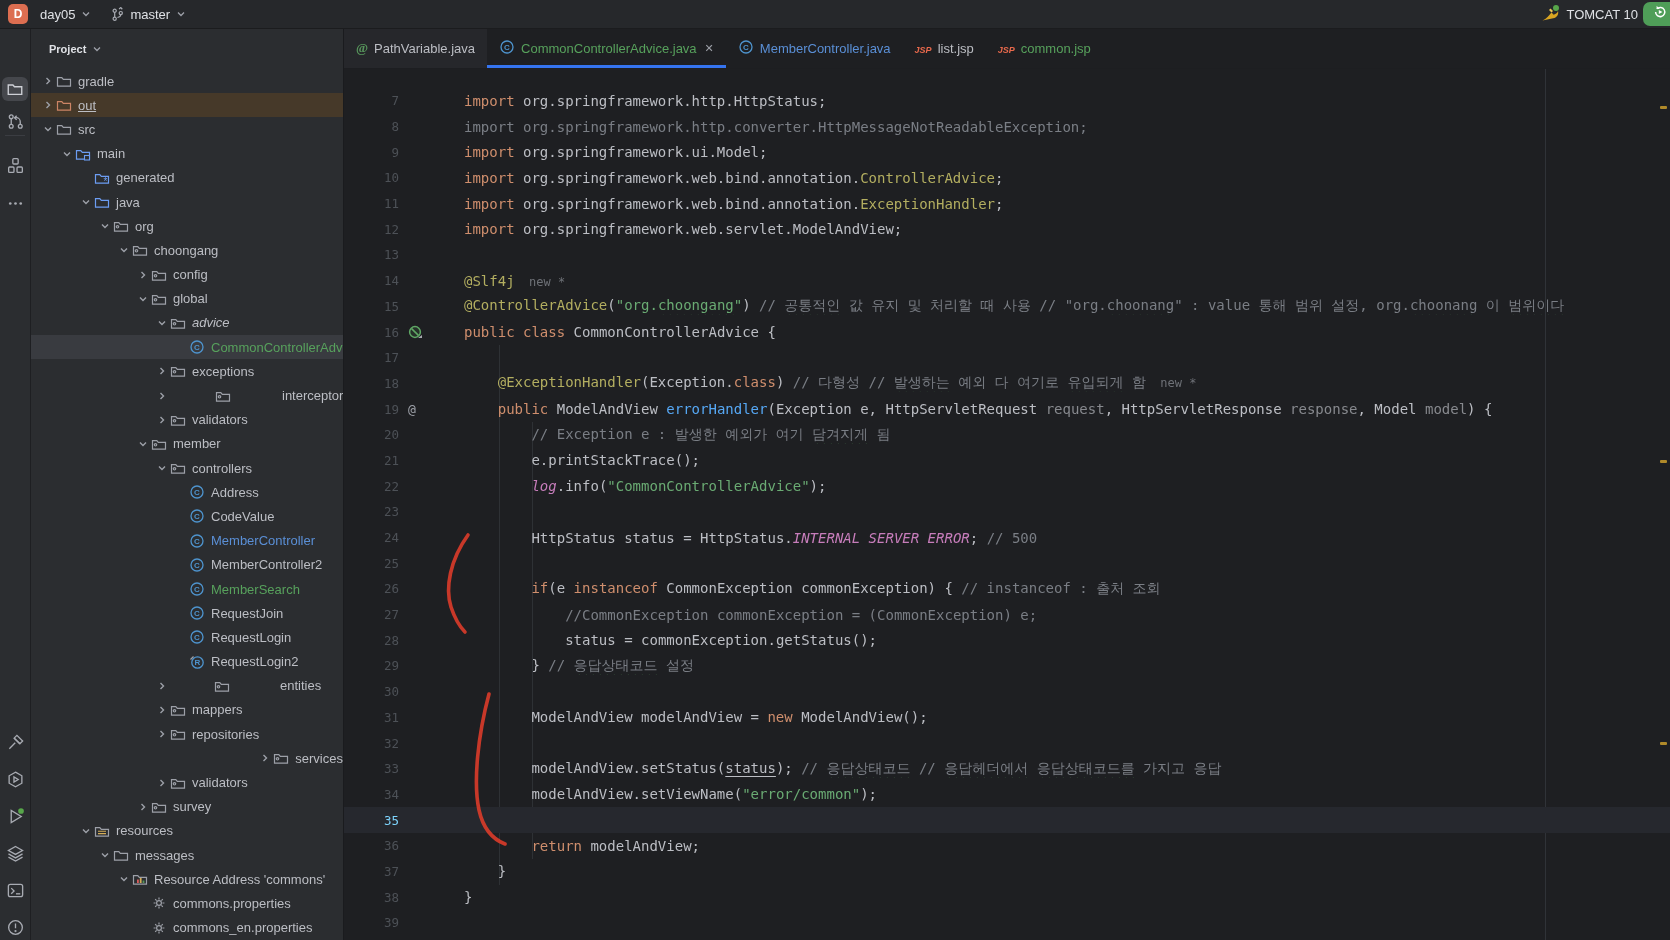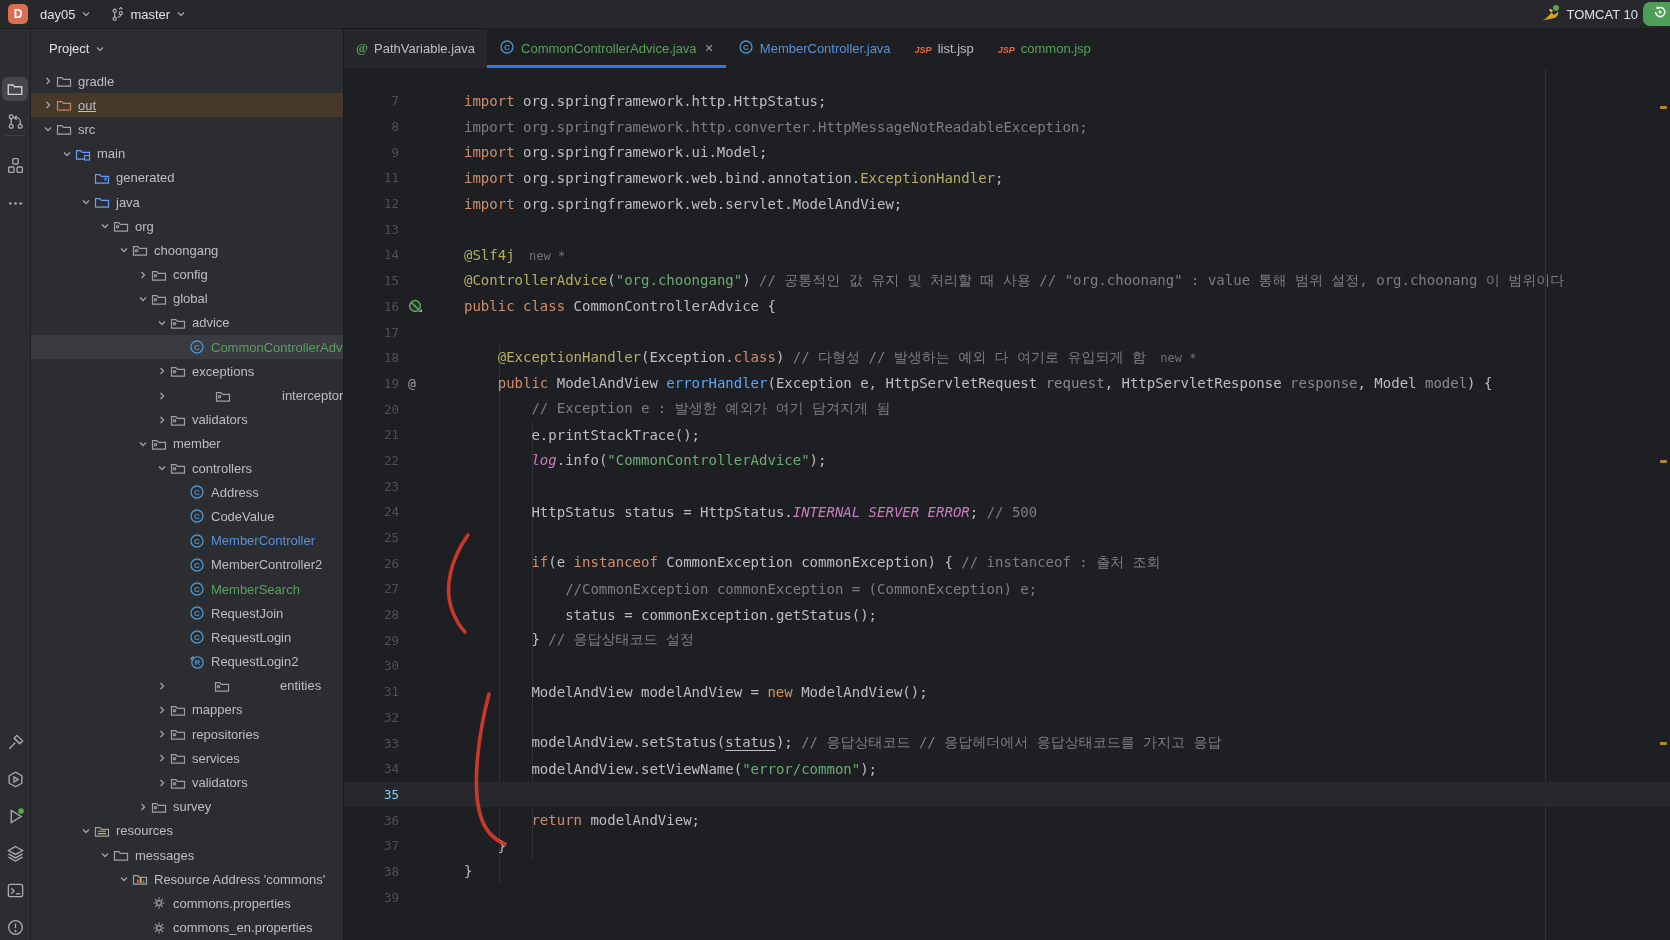--- a/index.html
+++ b/index.html
@@ -23,21 +23,21 @@
   .actbar{position:absolute;left:0;top:29px;bottom:0;width:30px;background:#2B2D30;z-index:5}
   .act-ic{position:absolute;left:50%;transform:translateX(-50%);width:26px;height:24px;
           display:flex;align-items:center;justify-content:center;border-radius:6px}
   .act-ic.active{background:#45474C}
   .act-div{position:absolute;left:5px;width:20px;height:1px;background:#3B3D42}
   
   .ppanel{position:absolute;left:31px;top:29px;bottom:0;width:312px;background:#2B2D30;z-index:4}
   .ppanel-border{position:absolute;left:343px;top:28px;bottom:0;width:1px;background:#1A1B1E;z-index:6}
   .phead{position:absolute;left:0;top:0;width:100%;height:39px;display:flex;align-items:center;
          padding-left:18px;box-sizing:border-box;gap:5px}
-  .phead-title{font-size:13px;font-weight:normal;color:#DFE1E5}
+  .phead-title{font-size:11px;font-weight:bold;color:#DFE1E5}
   .ptree{position:absolute;left:0;top:40px;right:0;bottom:0;overflow:hidden}
   .trow{height:24.2px;display:flex;align-items:center;font-size:13px;color:#BCBEC4;white-space:nowrap}
   .trow.selected{background:#393B40}
   .trow.excluded{background:#463929}
   .tchev{width:17px;height:16px;display:inline-flex;align-items:center;justify-content:center;flex:none}
   .ticon{width:18px;height:16px;display:inline-flex;align-items:center;flex:none}
   .tlabel{margin-left:4px}
   .c-default{color:#BCBEC4}.c-green{color:#57A15C}.c-blue{color:#5A8FD6}
   
   .tabbar{position:absolute;left:344px;top:28px;right:0;height:40px;background:#1E1F22;
@@ -340,21 +340,21 @@
           </svg>
         </span>
         <span class="ticon">
           <svg width="16" height="16" viewBox="0 0 16 16">
             <path d="M1.5 4.6h4.3l1.5 1.7h7.2v6.9H1.5z" fill="none" stroke="#9DA0A8" stroke-width="1.2"></path>
             <circle cx="4.5" cy="8.8" r="1.2" fill="none" stroke="#9DA0A8" stroke-width="1.2"></circle>
           </svg>
         </span>
         <span class="tlabel c-default">global</span>
       </div>
-      <div class="trow" style="padding-left: 122px;">
+      <div class="trow" style="padding-left: 122px; font-style: italic;">
         <span class="tchev">
           <svg width="16" height="16" viewBox="0 0 16 16">
             <polyline points="5,6.5 8,9.5 11,6.5" fill="none" stroke="#9DA0A8" stroke-width="1.4"></polyline>
           </svg>
         </span>
         <span class="ticon">
           <svg width="16" height="16" viewBox="0 0 16 16">
             <path d="M1.5 4.6h4.3l1.5 1.7h7.2v6.9H1.5z" fill="none" stroke="#9DA0A8" stroke-width="1.2"></path>
             <circle cx="4.5" cy="8.8" r="1.2" fill="none" stroke="#9DA0A8" stroke-width="1.2"></circle>
           </svg>
@@ -557,21 +557,21 @@
           </svg>
         </span>
         <span class="ticon">
           <svg width="16" height="16" viewBox="0 0 16 16">
             <path d="M1.5 4.6h4.3l1.5 1.7h7.2v6.9H1.5z" fill="none" stroke="#9DA0A8" stroke-width="1.2"></path>
             <circle cx="4.5" cy="8.8" r="1.2" fill="none" stroke="#9DA0A8" stroke-width="1.2"></circle>
           </svg>
         </span>
         <span class="tlabel c-default">repositories</span>
       </div>
-      <div class="trow" style="padding-left: 122px;">
+      <div class="trow" style="padding-left: 122px; justify-content: flex-end;">
         <span class="tchev">
           <svg width="16" height="16" viewBox="0 0 16 16">
             <polyline points="6.5,5 9.5,8 6.5,11" fill="none" stroke="#9DA0A8" stroke-width="1.4"></polyline>
           </svg>
         </span>
         <span class="ticon">
           <svg width="16" height="16" viewBox="0 0 16 16">
             <path d="M1.5 4.6h4.3l1.5 1.7h7.2v6.9H1.5z" fill="none" stroke="#9DA0A8" stroke-width="1.2"></path>
             <circle cx="4.5" cy="8.8" r="1.2" fill="none" stroke="#9DA0A8" stroke-width="1.2"></circle>
           </svg>
@@ -704,20 +704,21 @@
   </div>
 
 <div class="editor" id="editor">
   <div class="guide" style="left:155px;top:277px;height:540px"></div>
   <div class="guide" style="left:188px;top:354px;height:437px"></div>
   <div class="margin-guide" style="left:1201px"></div>
   <div class="rows" id="coderows">
       <div class="crow"><span class="lnum">7</span><span class="gico"></span><span class="ctext"><span class="seg kw">import</span><span class="seg def"> org.springframework.http.HttpStatus;</span></span></div>
       <div class="crow"><span class="lnum">8</span><span class="gico"></span><span class="ctext"><span class="seg com">import org.springframework.http.converter.HttpMessageNotReadableException;</span></span></div>
       <div class="crow"><span class="lnum">9</span><span class="gico"></span><span class="ctext"><span class="seg kw">import</span><span class="seg def"> org.springframework.ui.Model;</span></span></div>
+      <div class="crow"><span class="lnum">10</span><span class="gico"></span><span class="ctext"><span class="seg kw">import</span><span class="seg def"> org.springframework.web.bind.annotation.</span><span class="seg ann">ControllerAdvice</span><span class="seg def">;</span></span></div>
       <div class="crow"><span class="lnum">11</span><span class="gico"></span><span class="ctext"><span class="seg kw">import</span><span class="seg def"> org.springframework.web.bind.annotation.</span><span class="seg ann">ExceptionHandler</span><span class="seg def">;</span></span></div>
       <div class="crow"><span class="lnum">12</span><span class="gico"></span><span class="ctext"><span class="seg kw">import</span><span class="seg def"> org.springframework.web.servlet.ModelAndView;</span></span></div>
       <div class="crow"><span class="lnum">13</span><span class="gico"></span><span class="ctext"></span></div>
       <div class="crow"><span class="lnum">14</span><span class="gico"></span><span class="ctext"><span class="seg ann">@Slf4j</span><span class="seg inlay">  new *</span></span></div>
       <div class="crow"><span class="lnum">15</span><span class="gico"></span><span class="ctext"><span class="seg ann">@ControllerAdvice</span><span class="seg def">(</span><span class="seg str">"org.</span><span class="seg str wg">choongang</span><span class="seg str">"</span><span class="seg def">) </span><span class="seg com">// </span><span class="seg com wg">공통적인</span><span class="seg com"> 값 유지 및 처리할 때 사용 // "org.</span><span class="seg com wg">choonang</span><span class="seg com">" : value 통해 범위 설정, org.</span><span class="seg com wg">choonang</span><span class="seg com"> 이 </span><span class="seg com wg">범위이다</span></span></div>
       <div class="crow"><span class="lnum">16</span><span class="gico"><svg width="15" height="15" viewBox="0 0 15 15">
             <circle cx="7" cy="7" r="5.4" fill="rgba(87,150,92,.15)" stroke="#5FA765" stroke-width="1.5"></circle>
             <path d="M3.6 3.6l6.8 6.8" stroke="#5FA765" stroke-width="1.5"></path>
             <path d="M10 13l4-0.0 0-3z" fill="#C9CCD3" opacity=".8"></path>
           </svg></span><span class="ctext"><span class="seg kw">public</span><span class="seg def"> </span><span class="seg kw">class</span><span class="seg def"> CommonControllerAdvice {</span></span></div>

